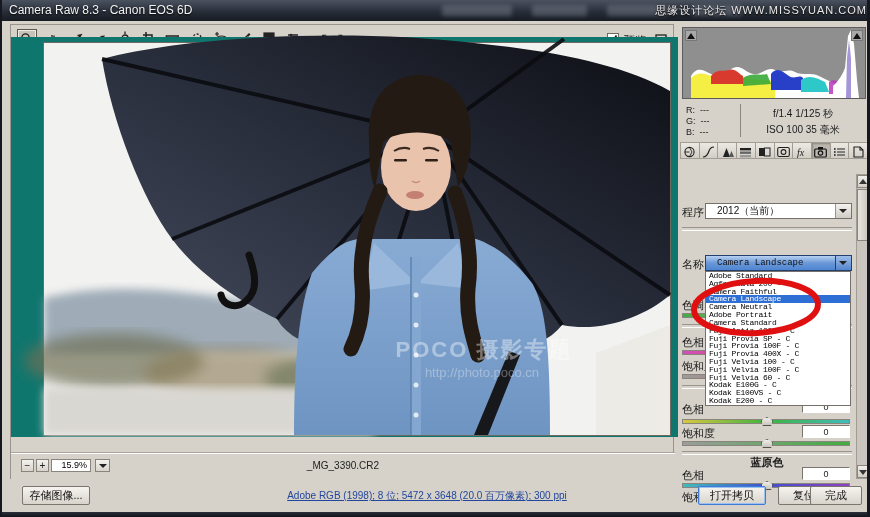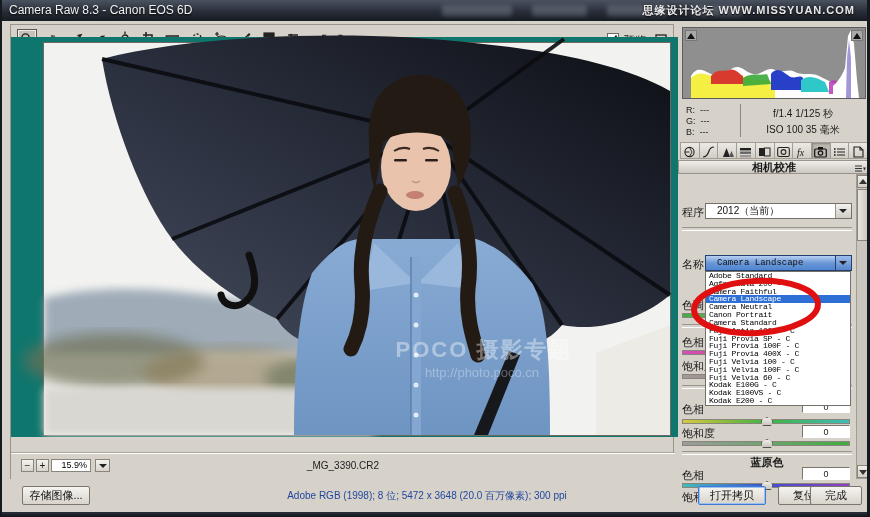--- a/index.html
+++ b/index.html
@@ -5,21 +5,21 @@
   html,body{margin:0;padding:0;background:#555;}
   #app{position:relative;width:870px;height:517px;overflow:hidden;
        font-family:"Liberation Sans",sans-serif;background:#d6d2ca;
        border-left:2px solid #15181e;border-right:3px solid #15181e;box-sizing:border-box;}
   .b{position:absolute;}
   
   .titlebar{left:0;top:0;width:100%;height:21px;
     background:linear-gradient(#4a5260,#262c36 60%,#171b22);color:#fff;}
   .title-text{left:7px;top:3px;font-size:12px;color:#f2f2f2;text-shadow:0 1px 2px #000;}
   .tb-blur{top:5px;height:11px;border-radius:2px;background:#7c8490;opacity:.45;filter:blur(2px);}
-  .watermark{right:12px;top:3px;font-size:11px;font-weight:bold;color:#e9e9ec;
+  .watermark{right:0;top:3px;font-size:11px;font-weight:normal;color:#e9e9ec;
     text-shadow:0 0 3px #222,0 1px 1px #000;letter-spacing:1px;}
   
   .left-area{left:8px;top:24px;width:664px;height:455px;background:#d6d2ca;
     border:1px solid #9a958c;box-sizing:border-box;}
   .toolbar{left:0;top:0;width:100%;height:28px;border-bottom:1px solid #a9a49c;background:#d6d2ca;}
   .tool{top:4px;width:20px;height:20px;text-align:center;color:#222;}
   .tool svg{display:block;margin:2px auto;}
   .tool.sel{border:1px solid #5a564e;background:#c7c3bb;box-shadow:inset 0 0 0 1px #efece6;box-sizing:border-box;}
   .rot{font-size:14px;line-height:20px;font-family:"DejaVu Sans",sans-serif;}
   .chk{width:12px;height:12px;background:#fff;border:1px solid #6f6b62;box-sizing:border-box;}
@@ -86,21 +86,21 @@
   .plist{left:27px;top:97px;width:146px;height:135px;background:#fff;border:1px solid #75716a;
     box-sizing:border-box;z-index:5;font-family:"Liberation Mono",monospace;font-size:8px;color:#000;}
   .pl-item{height:7.82px;line-height:7.9px;padding-left:3px;white-space:nowrap;overflow:hidden;letter-spacing:-0.3px;}
   .pl-item.sel{background:#2e6fd6;color:#fff;}
   .ellipse-note{left:0px;top:100px;z-index:6;pointer-events:none;}
   
   .footer{left:0;top:481px;width:870px;height:31px;}
   .btn{height:19px;background:linear-gradient(#f6f4f0,#d8d4cc);border:1px solid #7a766e;
     box-sizing:border-box;font-size:11px;text-align:center;line-height:17px;color:#111;border-radius:2px;}
   .btn.focusdef{border:1px solid #3f7ad6;box-shadow:0 0 0 1px #9cc0f0 inset;}
-  .wflink{font-size:10px;color:#23479c;text-align:center;}
+  .wflink{font-size:10px;color:#23479c;text-decoration:underline;text-align:center;}
   .bottombar{left:0;top:512px;width:870px;height:5px;background:linear-gradient(#2a303a,#11141a);}
   svg{overflow:visible;}
 </style>
 </head>
 <body>
 
 <div id="app">
 
   <div class="b titlebar">
     <div class="b tb-blur" style="left:440px;width:70px"></div>
@@ -384,29 +384,20 @@
           </svg>
         </div>
       <div class="tab">
           <svg width="13" height="12" viewBox="0 0 13 12">
             <path d="M2,1 h6 l3,3 v7 h-9 z" fill="none" stroke="#222" stroke-width="1.1"></path>
             <path d="M8,1 v3 h3" fill="none" stroke="#222" stroke-width="1.1"></path>
           </svg>
         </div>
     </div>
 
-    <div class="b phdr">
-      <span>相机校准</span>
-      <span class="b phdr-menu">
-        <svg width="12" height="9" viewBox="0 0 12 9">
-            <path d="M1,2 h7 M1,4.5 h7 M1,7 h7" stroke="#333" stroke-width="1"></path>
-            <path d="M9,3.5 l3,0 l-1.5,3 z" fill="#333"></path>
-          </svg>
-      </span>
-    </div>
 
     <div class="b content">
 
       <span class="b lab" style="top:31px">程序:</span>
       <div class="b combo" style="top:29px">
         <span>2012（当前）</span>
         <span class="cbtn">
             <span class="caret" style="left:3px;top:5px"></span>
           </span>
       </div>
@@ -459,21 +450,21 @@
         </div>
       <span class="b lab" style="top:316px">饱和度</span>
       <div class="b valbox" style="top:315px">0</div>
 
       <div class="b plist">
         <div class="pl-item">Adobe Standard</div>
         <div class="pl-item">Agfa Scala 200 - C</div>
         <div class="pl-item">Camera Faithful</div>
         <div class="pl-item sel">Camera Landscape</div>
         <div class="pl-item">Camera Neutral</div>
-        <div class="pl-item">Canon Portrait</div>
+        <div class="pl-item">Adobe Portrait</div>
         <div class="pl-item">Camera Standard</div>
         <div class="pl-item">Fuji Astia 100F - C</div>
         <div class="pl-item">Fuji Provia SP - C</div>
         <div class="pl-item">Fuji Provia 100F - C</div>
         <div class="pl-item">Fuji Provia 400X - C</div>
         <div class="pl-item">Fuji Velvia 100 - C</div>
         <div class="pl-item">Fuji Velvia 100F - C</div>
         <div class="pl-item">Fuji Velvia 60 - C</div>
         <div class="pl-item">Kodak E100G - C</div>
         <div class="pl-item">Kodak E100VS - C</div>

